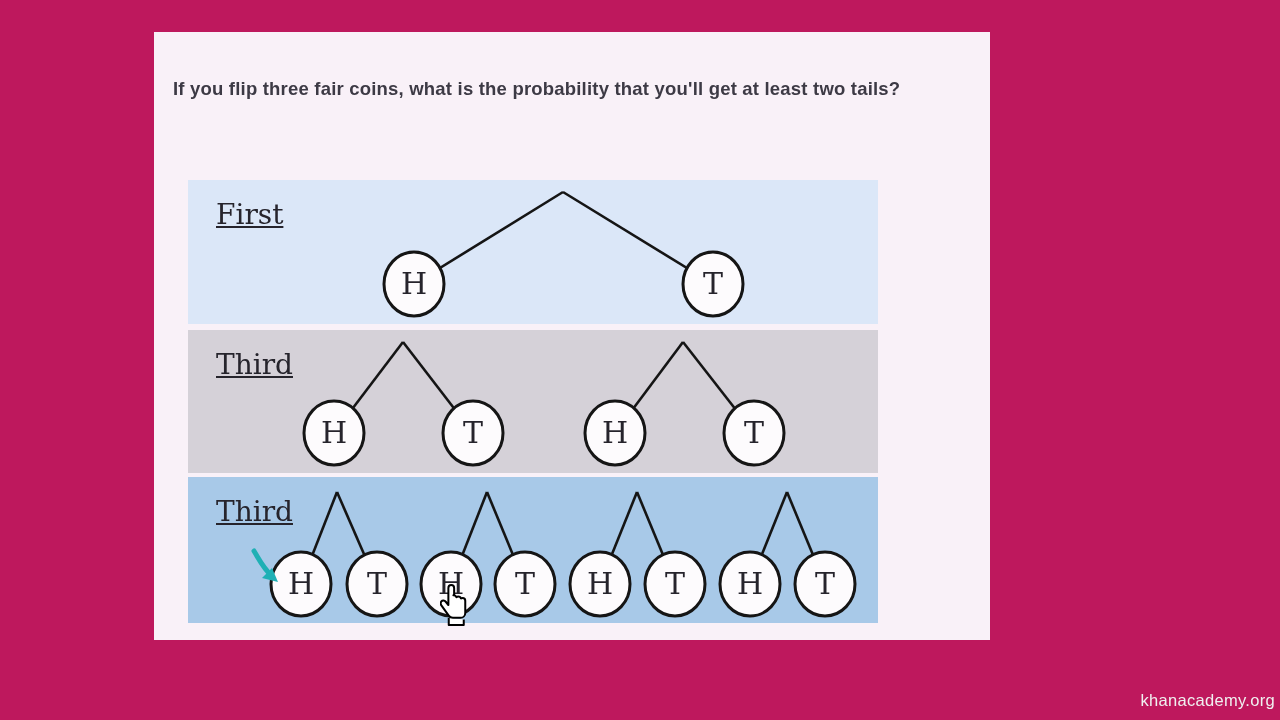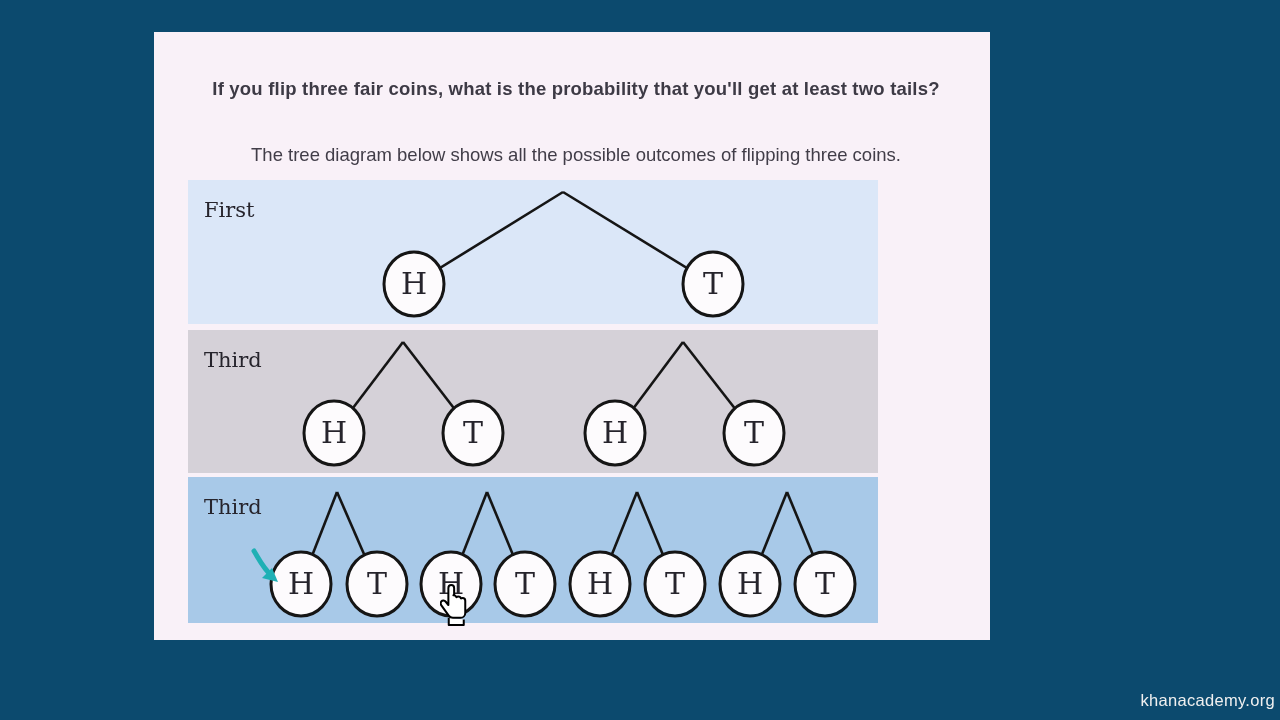--- a/index.html
+++ b/index.html
@@ -8,22 +8,21 @@
     background: #000000;
     width: 1280px;
     height: 720px;
     overflow: hidden;
     font-family: "Liberation Sans", sans-serif;
   }
   .stage {
     position: relative;
     width: 1280px;
     height: 720px;
-    background: #0c4a6e;
-    text-align: center;
+    background: #be185d;
   }
   .panel {
     position: absolute;
     left: 154px;
     top: 32px;
     width: 836px;
     height: 608px;
     background: #f9f1f8;
   }
   .title {
@@ -48,25 +47,26 @@
   .band {
     position: absolute;
     left: 34px;
     width: 690px;
   }
   .band-1 { top: 148px; height: 144px; }
   .band-2 { top: 298px; height: 143px; }
   .band-3 { top: 445px; height: 146px; }
   .band-label {
     position: absolute;
-    left: 16px;
+    left: 28px;
     top: 18px;
     font-family: "DejaVu Serif", "Liberation Serif", serif;
-    font-size: 21px;
+    font-size: 28px;
     color: #26242c;
+    text-decoration: underline;
   }
   .tree-svg {
     position: absolute;
     left: 0;
     top: 0;
     width: 100%;
     height: 100%;
     display: block;
   }
   .annotation-arrow {
@@ -95,21 +95,20 @@
 </style>
 </head>
 <body>
 
 <div class="stage">
 
   <div class="panel">
 
     <div class="title">If you flip three fair coins, what is the probability that you'll get at least two tails?</div>
 
-    <div class="subtitle">The tree diagram below shows all the possible outcomes of flipping three coins.</div>
 
     <div class="band band-1" style="background: rgb(219, 231, 248);">
       <svg class="tree-svg" viewBox="0 0 690 144">
           <line x1="375" y1="12" x2="226" y2="104" stroke="#151515" stroke-width="2.6"></line>
           <line x1="375" y1="12" x2="525" y2="104" stroke="#151515" stroke-width="2.6"></line>
           <ellipse cx="226" cy="104" rx="30" ry="32" fill="#fdfbfd" stroke="#151515" stroke-width="3"></ellipse>
           <text x="226" y="114" text-anchor="middle" fill="#26242c" font-family="&quot;DejaVu Serif&quot;, &quot;Liberation Serif&quot;, serif" font-size="30">H</text>
           <ellipse cx="525" cy="104" rx="30" ry="32" fill="#fdfbfd" stroke="#151515" stroke-width="3"></ellipse>
           <text x="525" y="114" text-anchor="middle" fill="#26242c" font-family="&quot;DejaVu Serif&quot;, &quot;Liberation Serif&quot;, serif" font-size="30">T</text>
         </svg>

